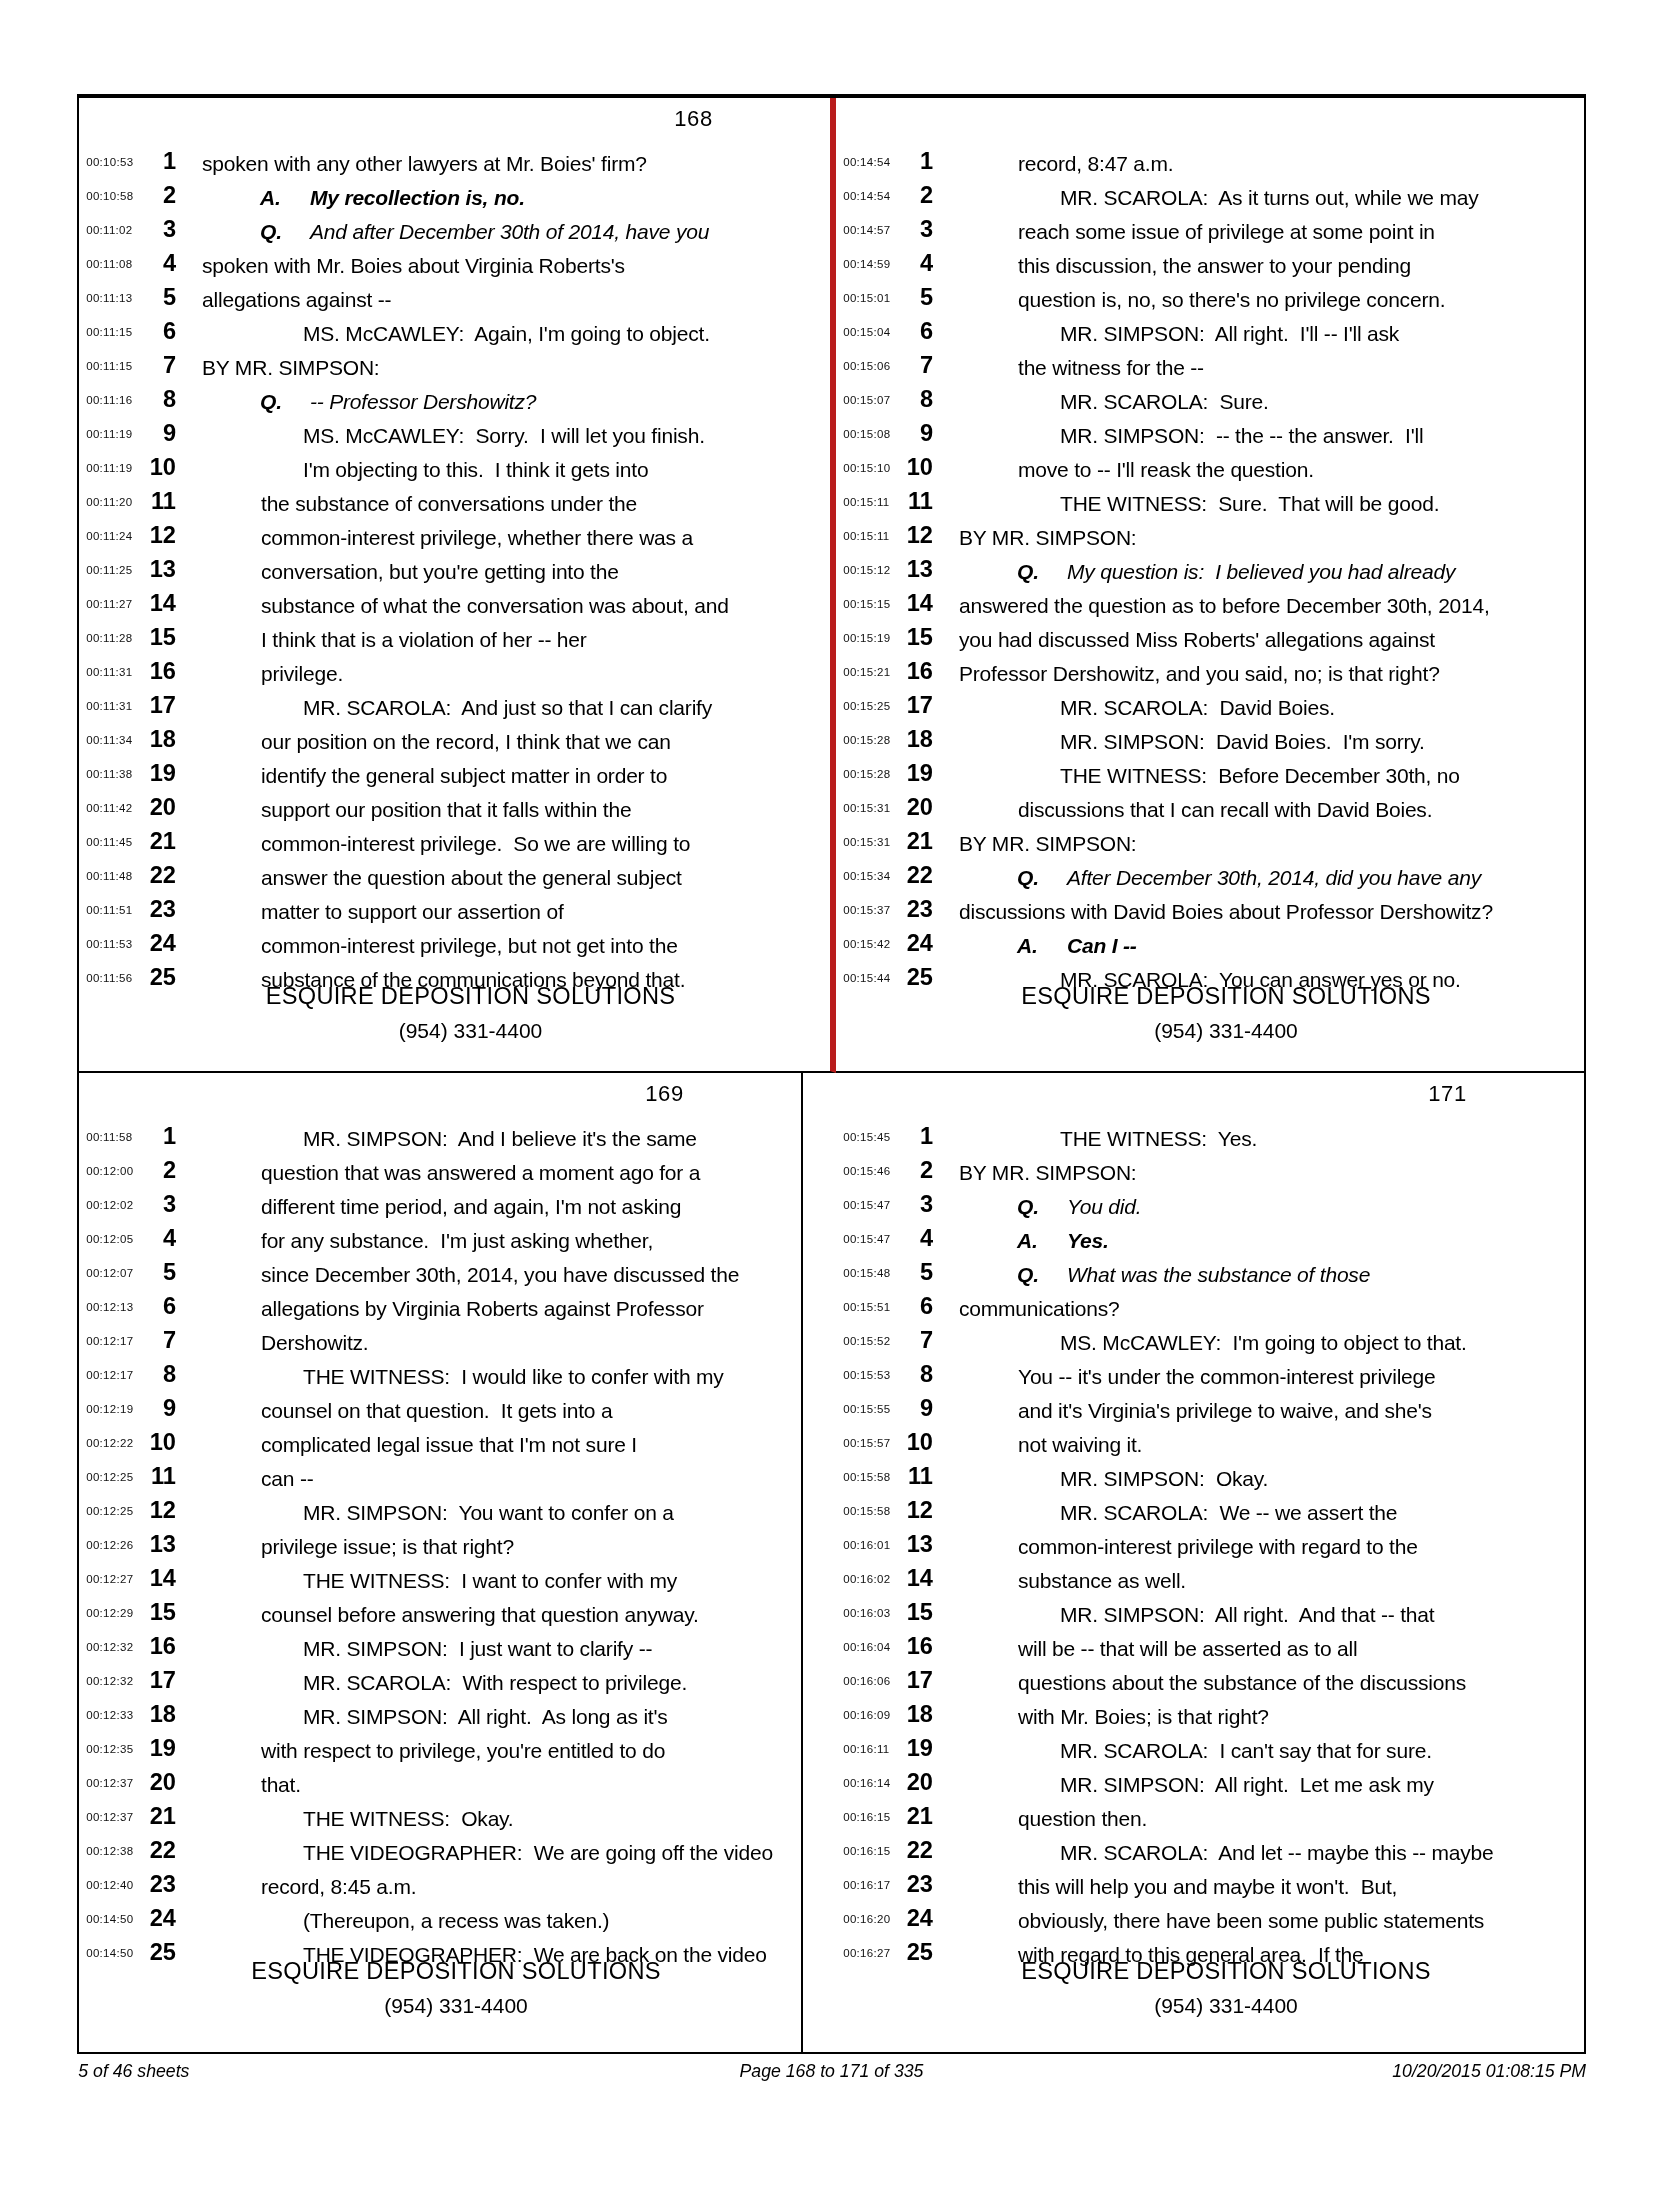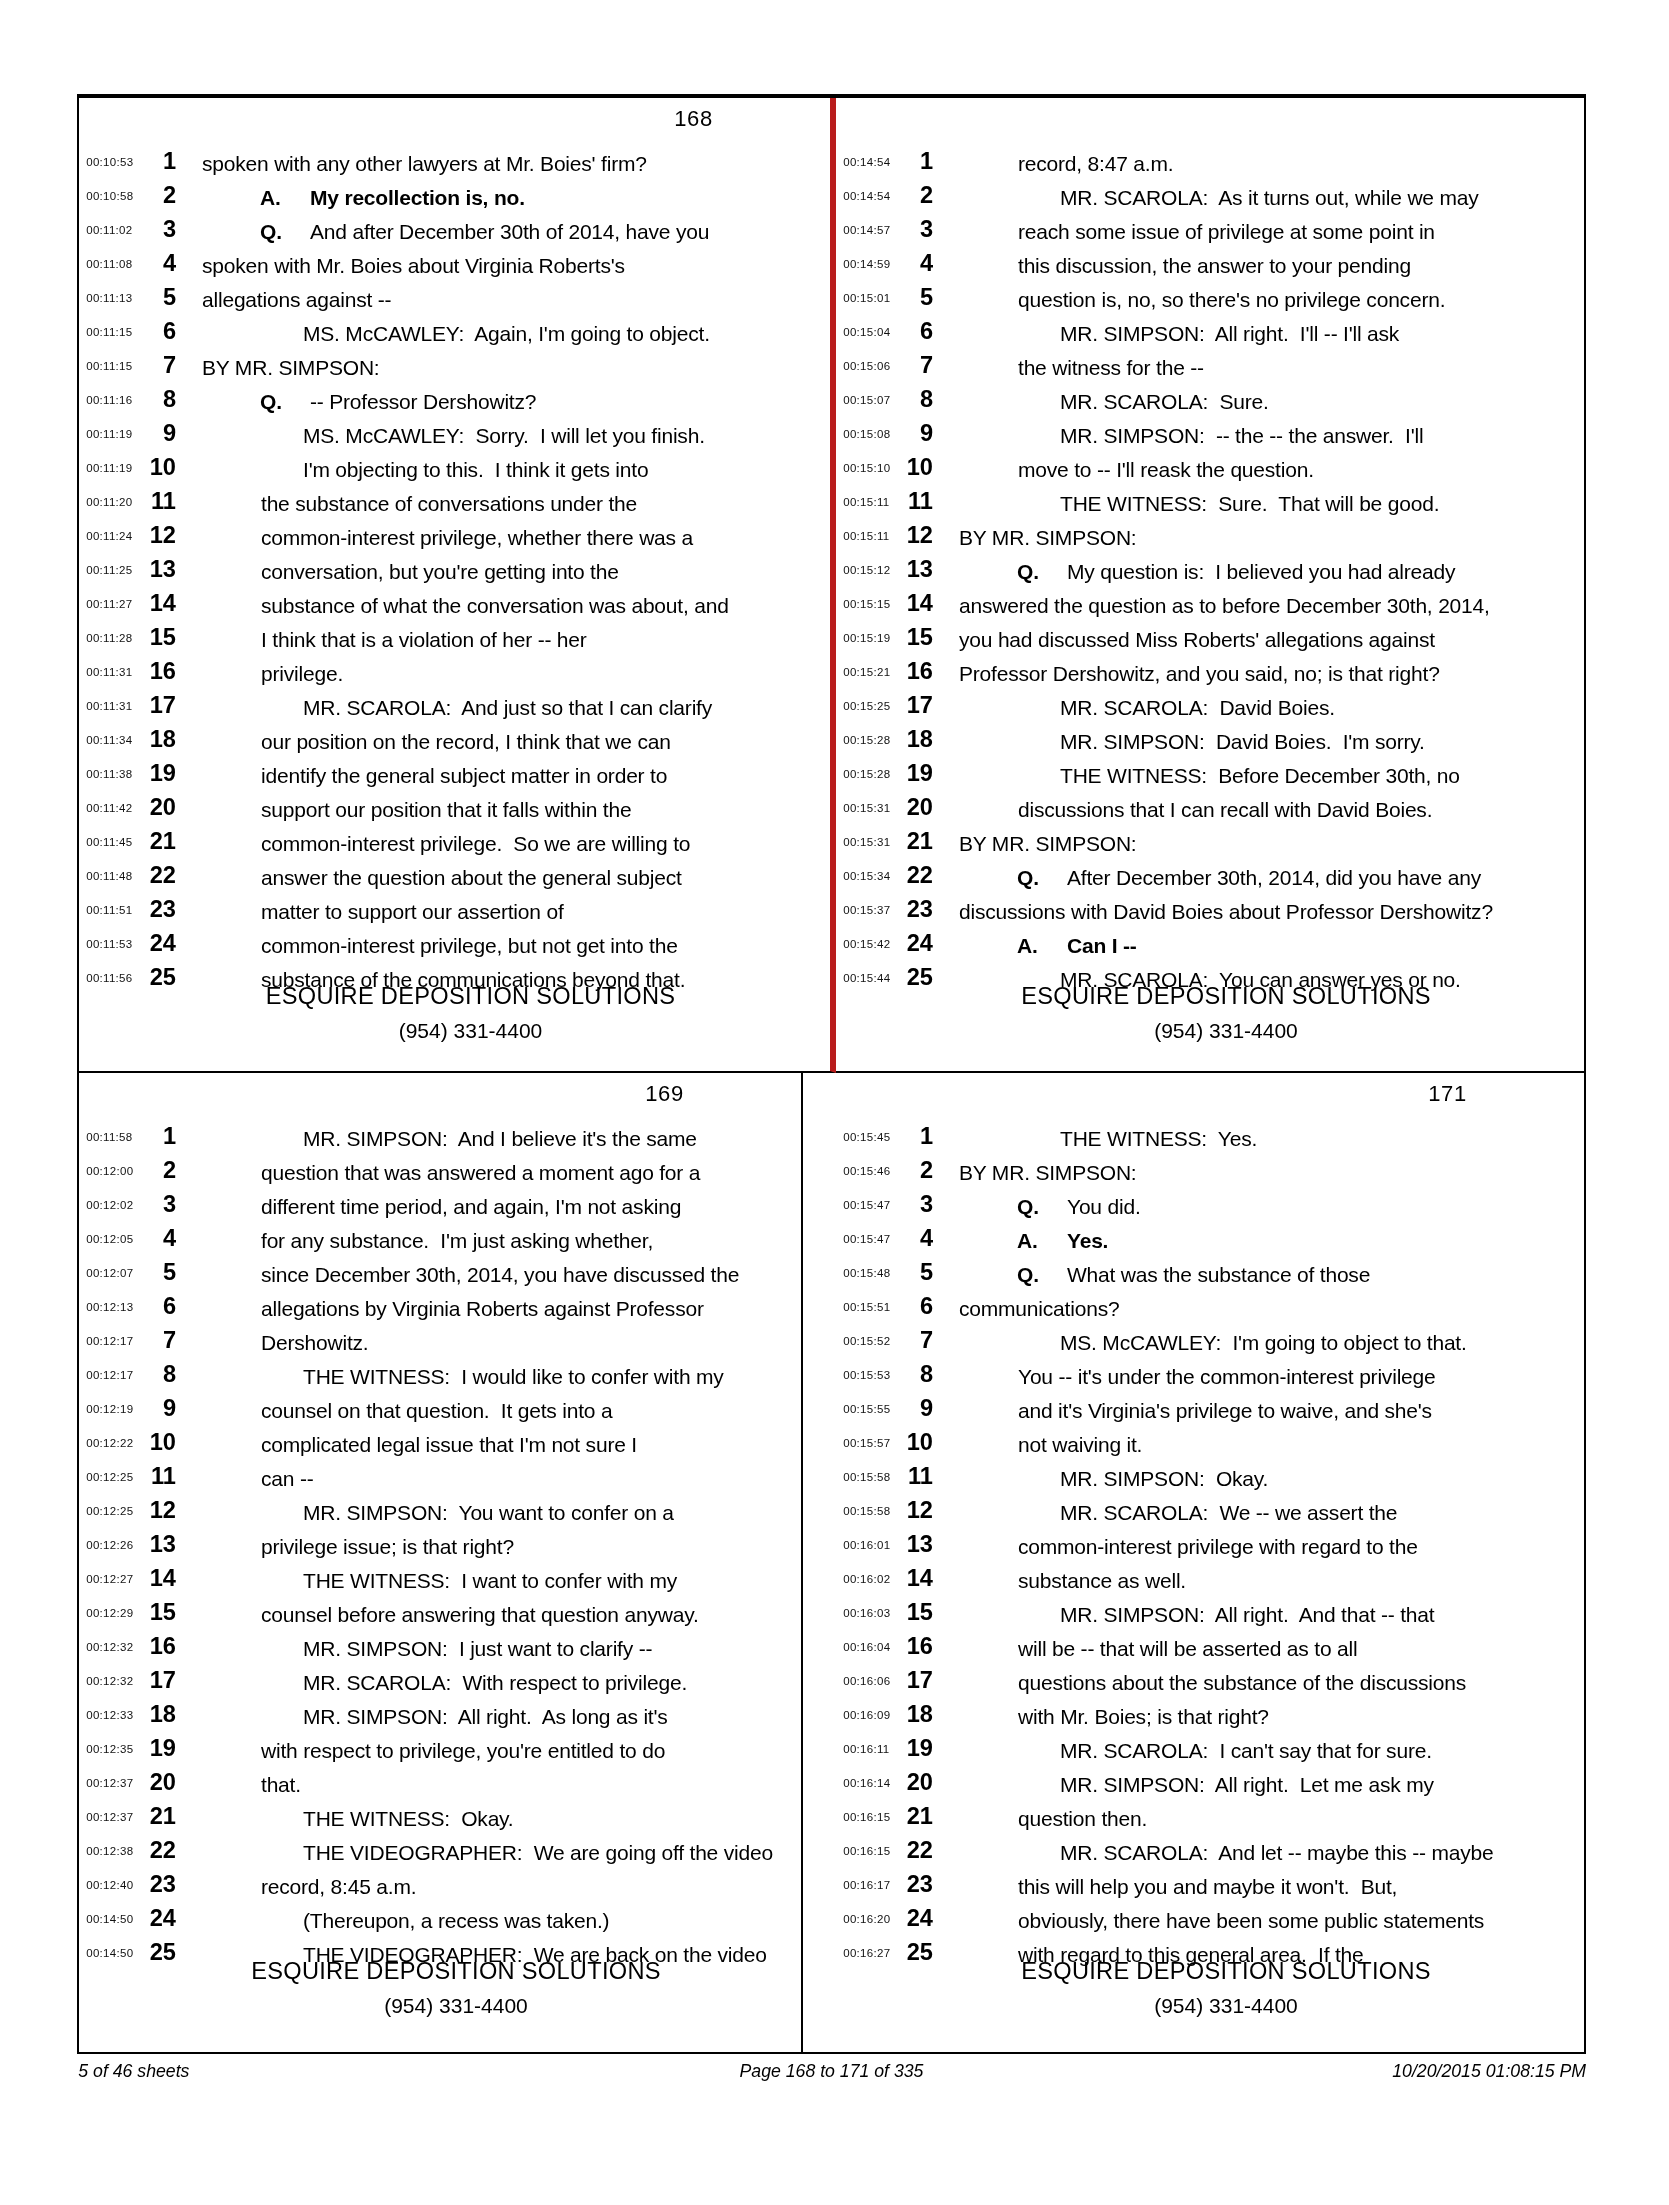--- a/index.html
+++ b/index.html
@@ -27,21 +27,21 @@
     color:#111;white-space:pre;
   }
   .ln{
     position:absolute;left:39px;top:2px;width:58px;text-align:right;
     font-size:23.6px;font-weight:bold;
   }
   .tx{position:absolute;top:5.9px;font-size:21px;letter-spacing:-0.2px;white-space:pre;}
   .tx.flush{left:123px;}
   .tx.wrap{left:182px;text-align:right;}
   .tx.speaker{left:224px;}
-  .tx.qa{left:181px;}
+  .tx.qa{left:181px;font-style:italic;}
   .marker{font-weight:bold;display:inline-block;width:50px;}
   .bold{font-weight:bold;}
   .vendor{position:absolute;top:885px;left:0;right:0;text-align:center;padding-left:32px;}
   .vendor .vname{font-size:23.6px;letter-spacing:0.3px;}
   .vendor .vphone{font-size:21px;margin-top:8.5px;}
   .footer{
     position:absolute;left:77px;top:2061px;width:1509px;height:26px;font-size:17.7px;font-style:italic;
   }
   .footer .fl{position:absolute;left:1.3px;top:0;}
   .footer .fc{position:absolute;left:0;right:0;top:0;text-align:center;}

